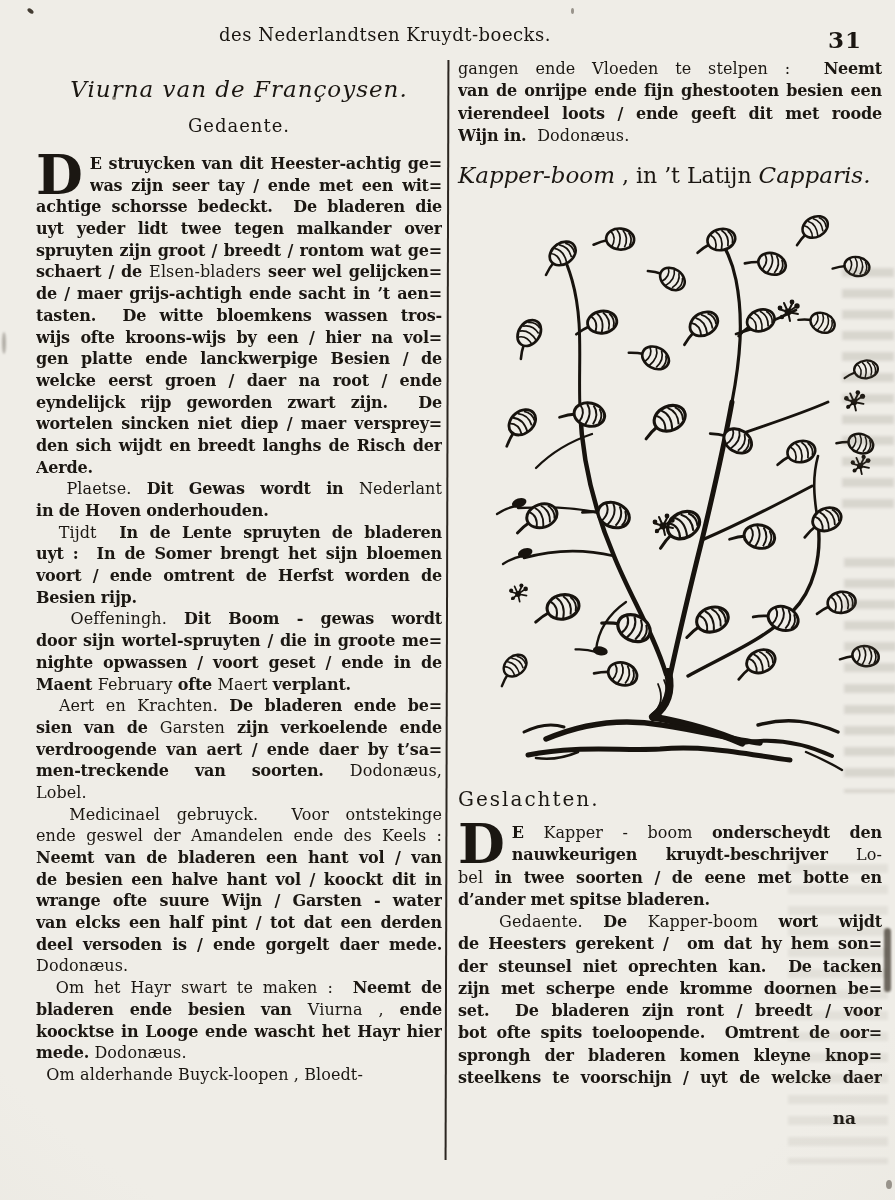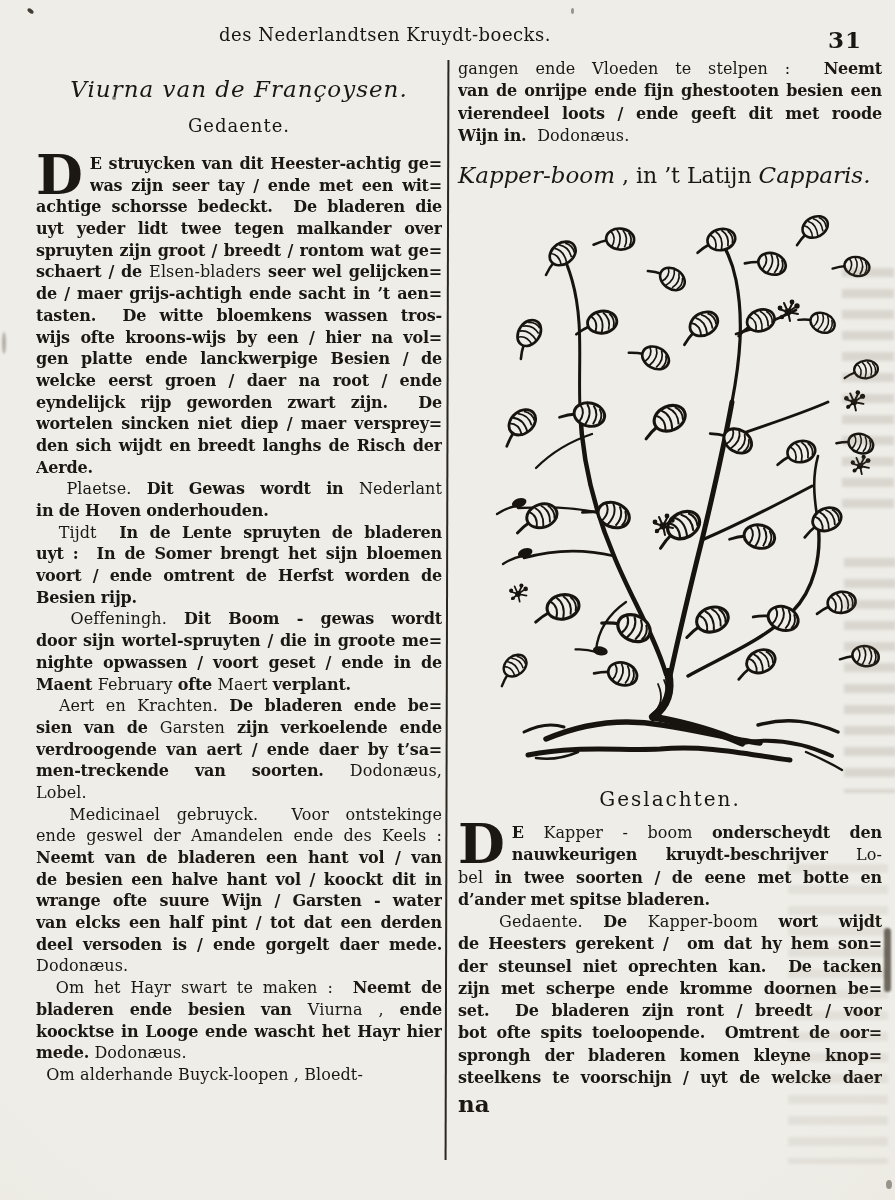--- a/index.html
+++ b/index.html
@@ -30,23 +30,23 @@
   .s-r{font-weight:400;}
   .s-i{font-style:italic;font-weight:400;}
   .dropcap{
     float:left;font-size:54px;line-height:41px;font-weight:bold;
     margin:2px 7px 0 0;
   }
   
   #kapper-title{margin-top:15px;font-size:22px;white-space:nowrap;}
   #kapper-title .s-i{font-size:23px;}
   #plant-figure{margin-top:16px;width:424px;height:575px;}
-  #section-title{font-size:20px;text-align:center;letter-spacing:2px;margin-top:4px;}
+  #section-title{font-size:20px;text-align:left;letter-spacing:2px;margin-top:4px;}
   #right-body{margin-top:11px;}
-  #catchword{text-align:left;font-weight:bold;font-size:23px;padding-right:26px;margin-top:1px;}
+  #catchword{text-align:right;font-weight:bold;font-size:17px;padding-right:26px;margin-top:19px;}
   
   .st{stroke:#17130e;fill:none;stroke-linecap:round;stroke-linejoin:round;}
   .lo{stroke:#17130e;stroke-width:2.7;fill:#efede7;}
   .sh{stroke:#17130e;stroke-width:1.7;fill:none;}
   
   .bleed{
     width:52px;opacity:.8;filter:blur(1.6px);
     background:repeating-linear-gradient(180deg, rgba(100,92,80,.20) 0 9px, rgba(0,0,0,0) 9px 21px);
   }
   #bleed-1{left:842px;top:268px;height:250px;}

